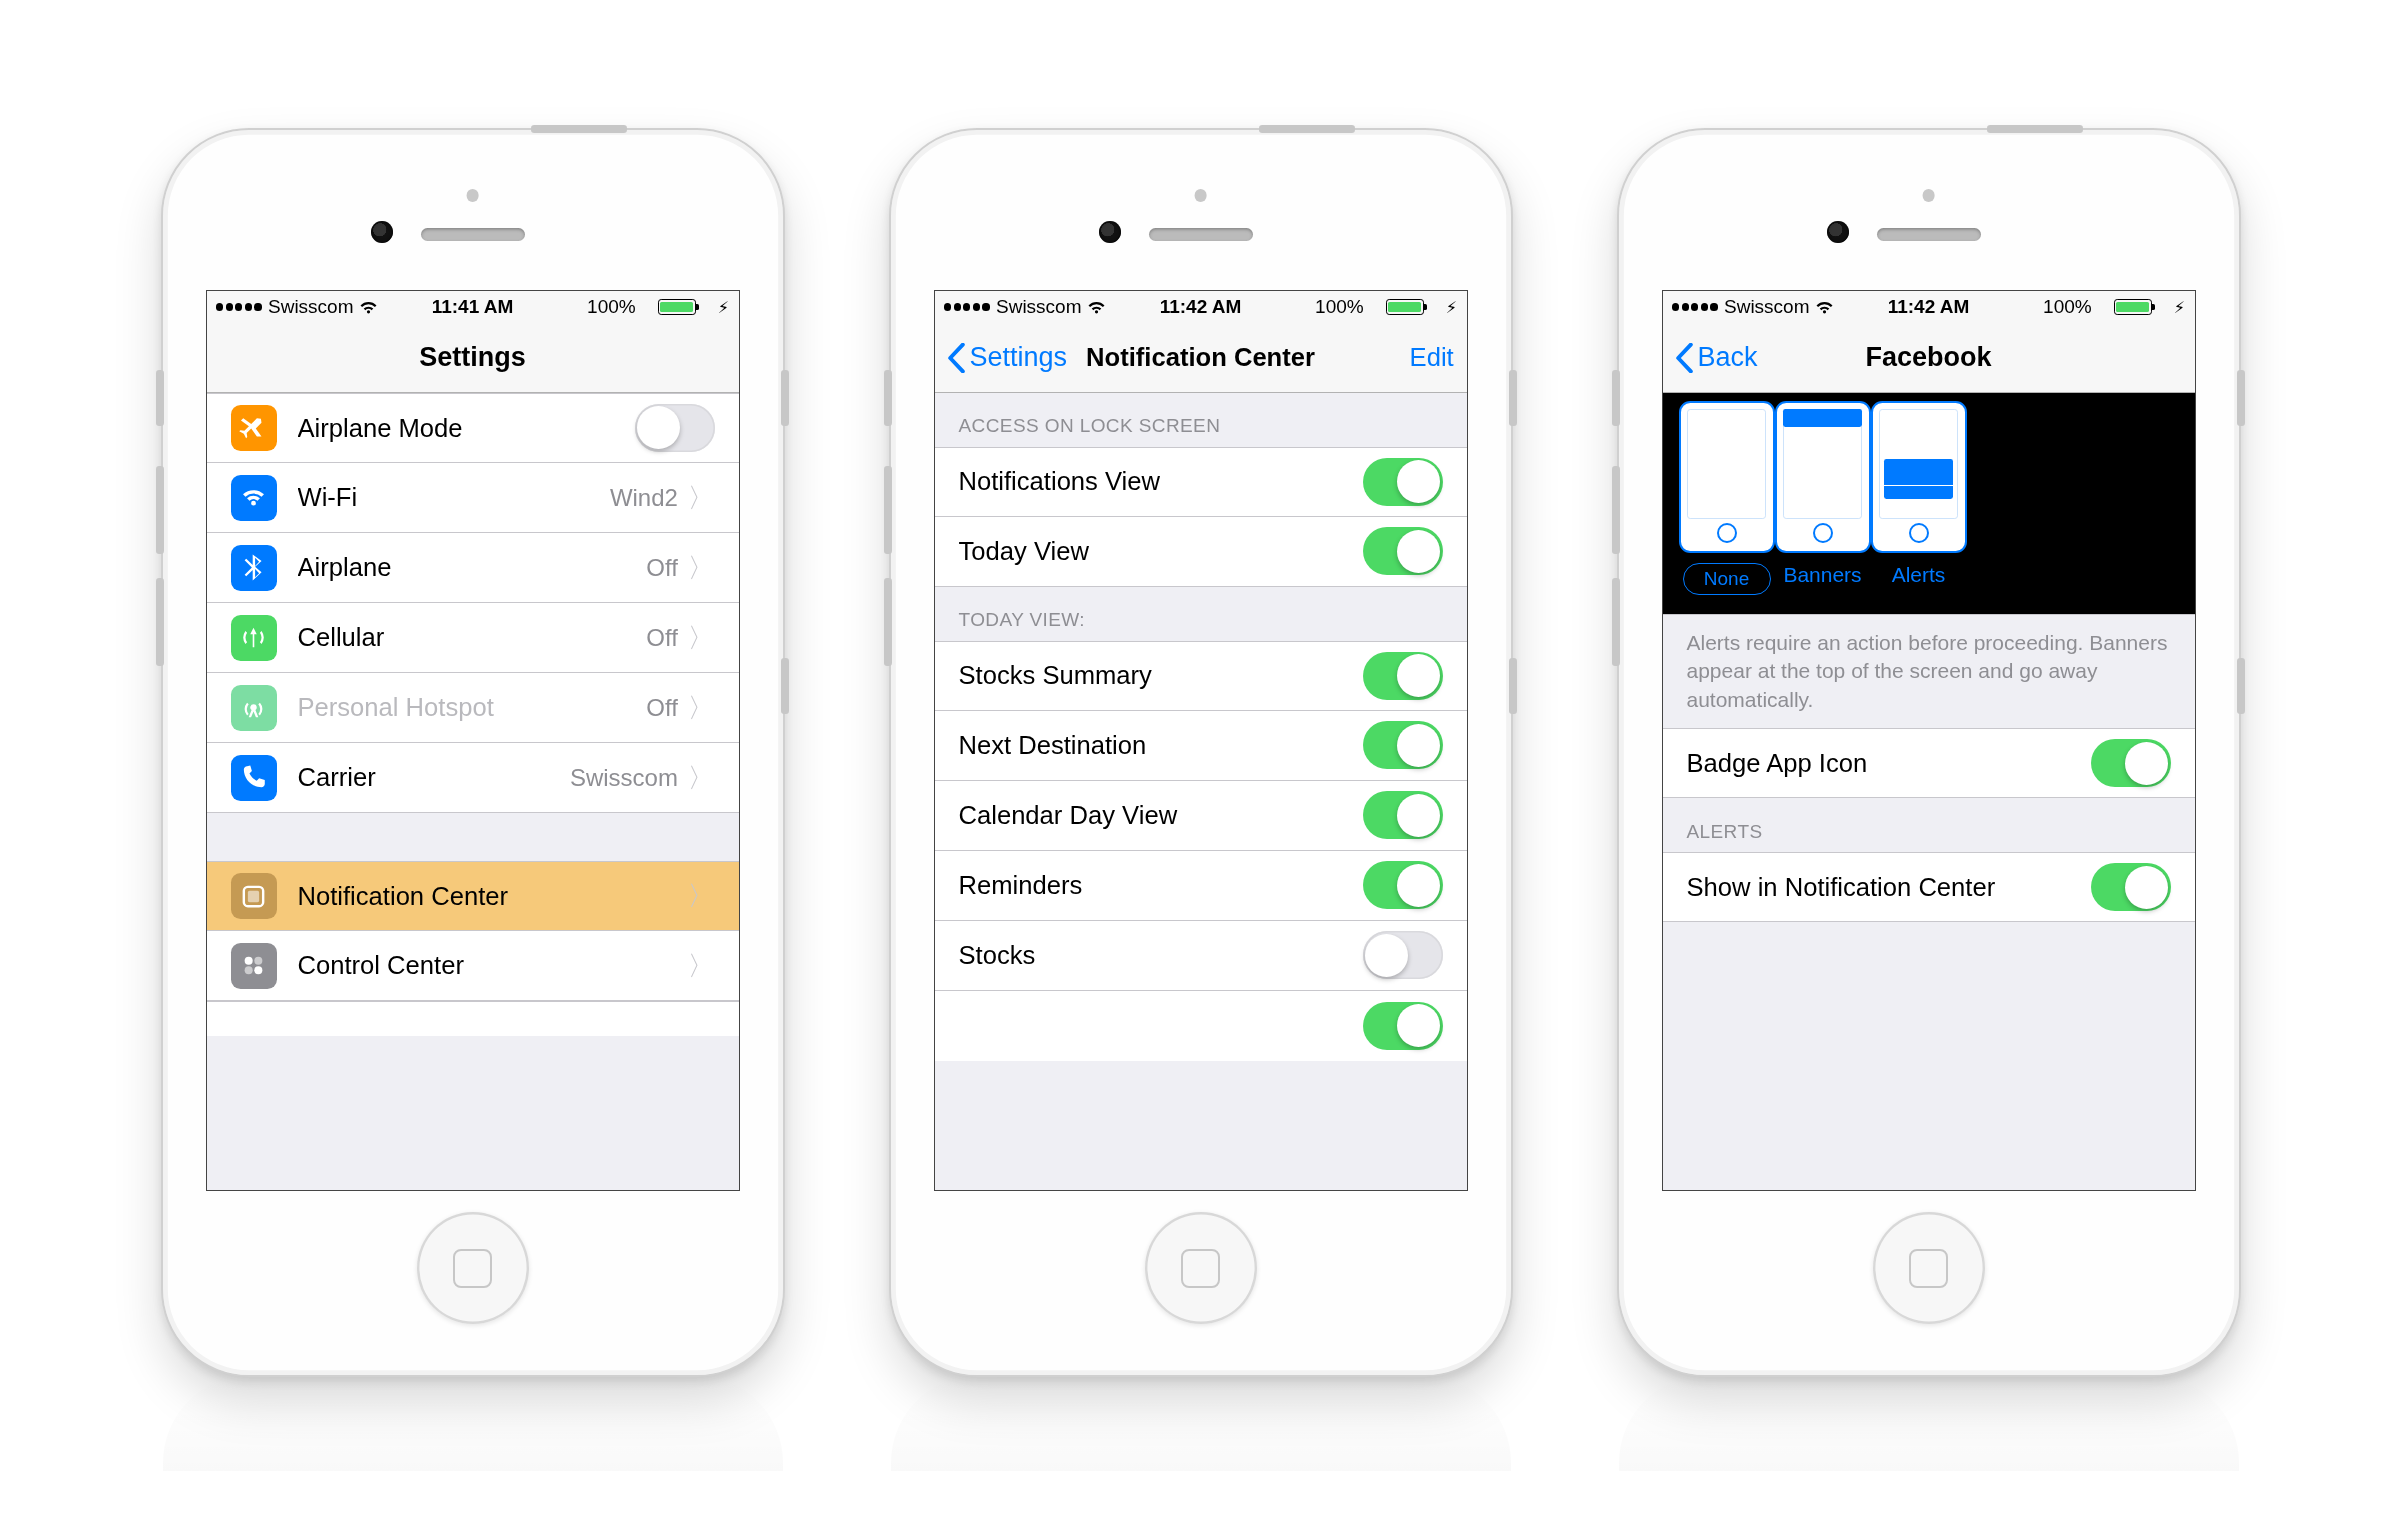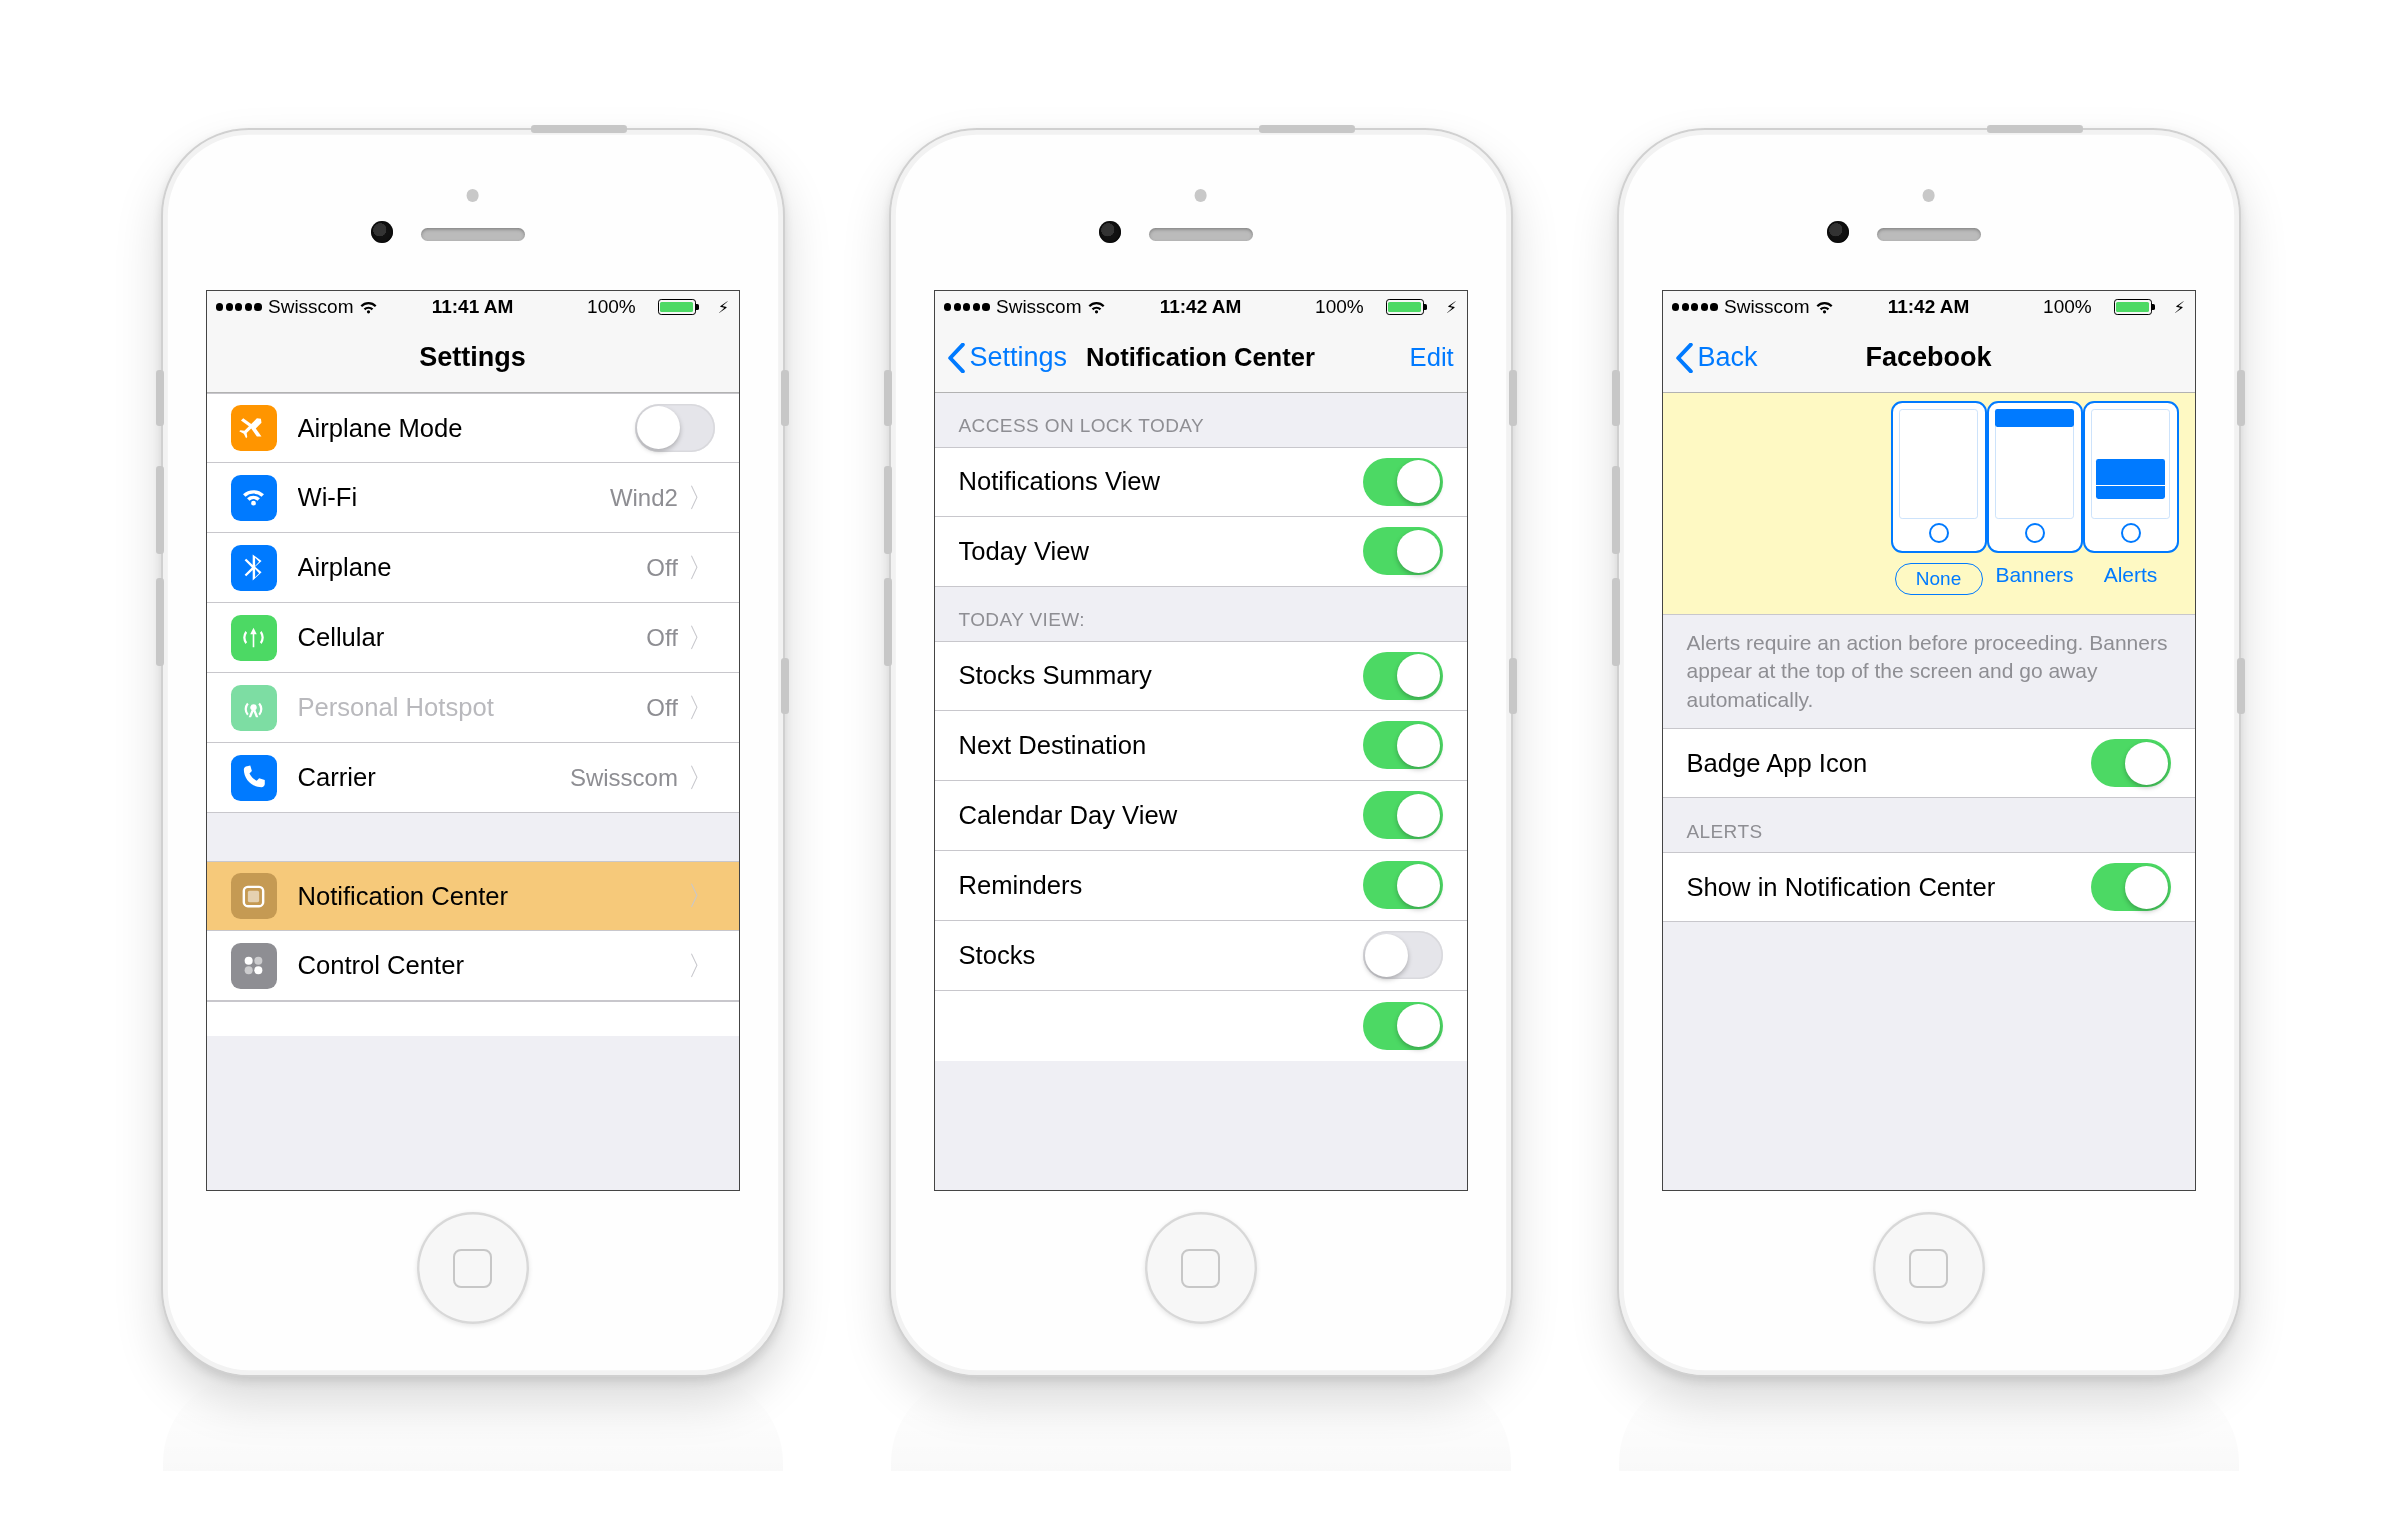--- a/index.html
+++ b/index.html
@@ -137,21 +137,21 @@
   .toggle.on{background:var(--ios-green);box-shadow:none;}
   .toggle .knob{
     position:absolute;top:2.4px;left:2.4px;width:43px;height:43px;border-radius:50%;
     background:#fff;box-shadow:0 2.4px 4.8px rgba(0,0,0,.25);
     transition:left .15s;
   }
   .toggle.on .knob{left:34px;}
 
   
   .picker{
-    background:#fef9c3;display:flex;justify-content:flex-end;
+    background:#000000;display:flex;justify-content:flex-start;
     padding:8px 16px 19px;
   }
   .picker .opt{display:flex;flex-direction:column;align-items:center;gap:9.6px;}
   .mini{
     width:96px;height:152px;border:2.4px solid var(--ios-blue);border-radius:11.2px;
     position:relative;background:#fff;
   }
   .mini::after{ 
     content:"";position:absolute;bottom:8px;left:50%;transform:translateX(-50%);
     width:16px;height:16px;border:2.4px solid var(--ios-blue);border-radius:50%;
@@ -346,21 +346,21 @@
       <div class="back">
         <svg width="19" height="30" viewBox="0 0 24 38">
               <path d="M20 2L4 19l16 17" stroke="#007aff" stroke-width="5" fill="none" stroke-linecap="round" stroke-linejoin="round"></path>
             </svg>
         <span>Settings</span>
       </div>
       <div class="title" style="font-size:25.6px;">Notification Center</div>
       <div class="edit">Edit</div>
     </div>
 
-    <div class="section-header" style="text-transform:none;">ACCESS ON LOCK TODAY</div>
+    <div class="section-header" style="text-transform:none;">ACCESS ON LOCK SCREEN</div>
     <div id="s2g1">
           <div class="cell group-top">
             <span class="label">Notifications View</span>
             <div class="toggle on">
               <div class="knob"></div>
             </div>
           </div>
           <div class="cell">
             <span class="label">Today View</span>
             <div class="toggle on">

